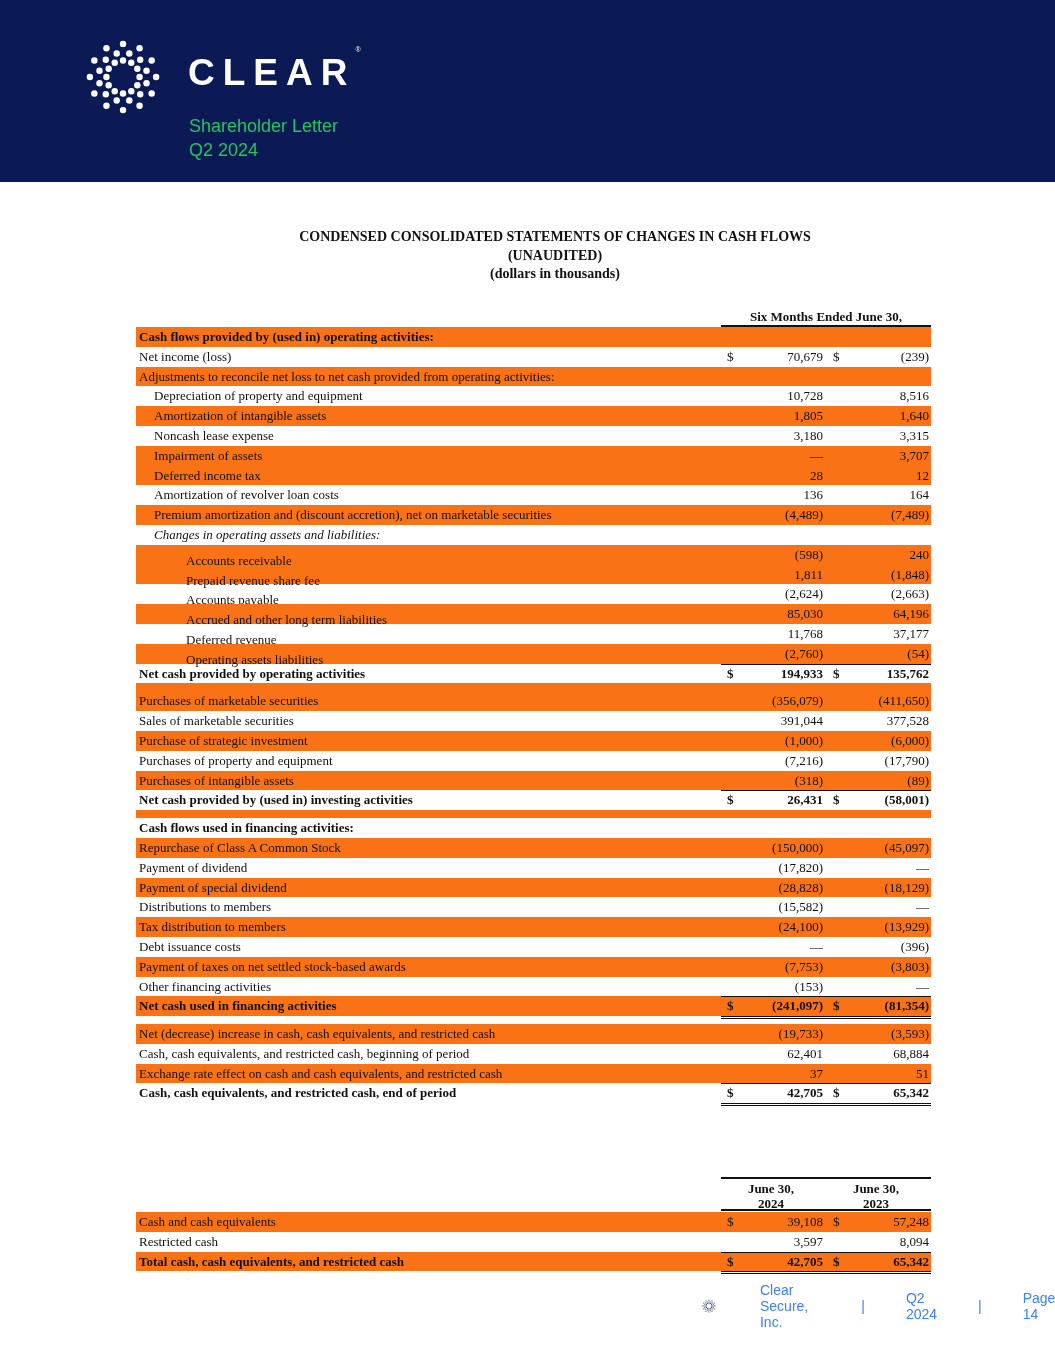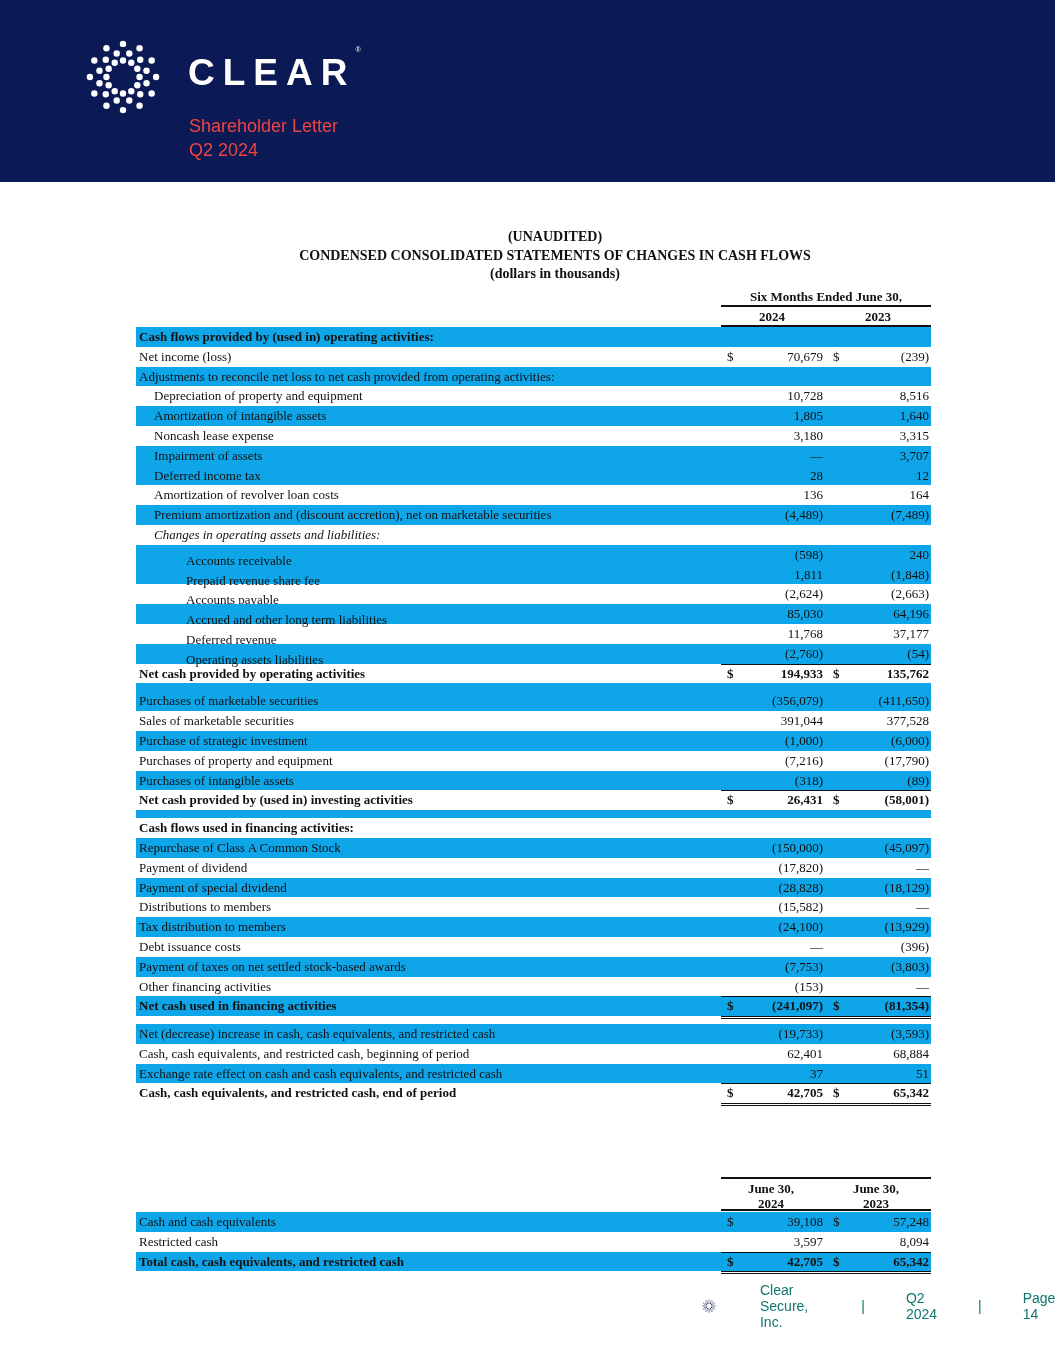--- a/index.html
+++ b/index.html
@@ -3,49 +3,49 @@
 <meta charset="utf-8">
 <style>
   * { margin: 0; padding: 0; box-sizing: border-box; }
   html, body { width: 1055px; height: 1365px; background: #ffffff; overflow: hidden; }
   body { position: relative; font-family: "Liberation Serif", serif; color: #111; }
 
   .header { position: absolute; left: 0; top: 0; width: 1055px; height: 182px; background: #0b1a55; }
   .logo-mark { position: absolute; left: 84px; top: 40px; width: 78px; height: 74px; }
   .logo-word { position: absolute; left: 188px; top: 52px; font-family: "Liberation Sans", sans-serif; font-weight: 700; font-size: 37px; letter-spacing: 8px; color: #ffffff; }
   .logo-word sup { font-size: 7px; letter-spacing: 0; position: relative; top: -20px; font-weight: 400; }
-  .header-sub { position: absolute; left: 189px; top: 114px; font-family: "Liberation Sans", sans-serif; font-size: 18px; line-height: 24px; color: #ef4444; }
+  .header-sub { position: absolute; left: 189px; top: 114px; font-family: "Liberation Sans", sans-serif; font-size: 18px; line-height: 24px; color: #22c55e; }
 
   .title-block { position: absolute; left: 130px; top: 228px; width: 850px; text-align: center; font-weight: 700; font-size: 14px; line-height: 18.5px; }
 
   .stmt { position: absolute; left: 136px; width: 795px; font-size: 13px; }
   .row { position: relative; height: 19.8px; line-height: 19.8px; white-space: nowrap; }
-  .row.shade { background: #0ea5e9; }
+  .row.shade { background: #f97316; }
   .row .lbl { position: absolute; left: 3px; }
   .row.ind1 .lbl { left: 18px; }
   .row.ind2 .lbl { left: 50px; margin-top: 6px; }
   .row.italic .lbl { font-style: italic; }
   .row.bold { font-weight: 700; }
   .row .d1 { position: absolute; left: 591px; }
   .row .v1 { position: absolute; right: 108px; }
   .row .d2 { position: absolute; left: 697px; }
   .row .v2 { position: absolute; right: 2px; }
   .row.total .tline { position: absolute; left: 585px; right: 0; top: 0; border-top: 1px solid #111; }
   .row.total .bline { position: absolute; left: 585px; right: 0; bottom: -3px; border-top: 3px double #111; height: 3px; }
   .row.spacer { height: 8px; }
 
   .col-head { position: absolute; left: 721px; width: 210px; font-weight: 700; font-size: 13px; }
-  .col-head .span { text-align: center; height: 20px; line-height: 20px; border-bottom: 2px solid #111; }
+  .col-head .span { text-align: center; height: 20px; line-height: 20px; border-bottom: 2px solid #111; margin-top: 20px; }
   .col-head .yrs { position: relative; height: 20px; line-height: 20px; border-bottom: 2px solid #111; }
   .col-head .yrs span { position: absolute; width: 90px; text-align: center; }
 
   .col-head2 { position: absolute; left: 721px; top: 1177px; width: 210px; font-weight: 700; font-size: 13px; border-top: 2px solid #111; }
   .col-head2 .c { position: absolute; top: 3px; width: 100px; text-align: center; line-height: 14.5px; }
 
-  .footer { position: absolute; left: 702px; top: 1291px; height: 30px; display: flex; align-items: center; font-family: "Liberation Sans", sans-serif; font-size: 14px; color: #0f766e; gap: 36px; }
+  .footer { position: absolute; left: 702px; top: 1291px; height: 30px; display: flex; align-items: center; font-family: "Liberation Sans", sans-serif; font-size: 14px; color: #3b82f6; gap: 36px; }
   .footer .mini { width: 26px; height: 26px; margin-right: 8px; }
   .footer .sep { margin: 0 5px; }
 </style>
 </head>
 <body>
 
 <div class="header">
   <svg class="logo-mark" viewBox="-40 -38 80 76" fill="#ffffff">
       <circle cx="34.00" cy="0.00" r="3.3"></circle>
       <circle cx="29.44" cy="17.00" r="3.3"></circle>
@@ -85,22 +85,22 @@
       <circle cx="14.72" cy="-8.50" r="3.3"></circle>
     </svg>
   <div class="logo-word"><span>CLEAR</span><sup>®</sup></div>
   <div class="header-sub">
     <div>Shareholder Letter</div>
     <div>Q2 2024</div>
   </div>
 </div>
 
 <div class="title-block">
+  <div>CONDENSED CONSOLIDATED STATEMENTS OF CHANGES IN CASH FLOWS</div>
   <div>(UNAUDITED)</div>
-  <div>CONDENSED CONSOLIDATED STATEMENTS OF CHANGES IN CASH FLOWS</div>
   <div>(dollars in thousands)</div>
 </div>
 
 <div class="col-head" style="top:287px;">
   <div class="span">Six Months Ended June 30,</div>
   <div class="yrs">
     <span style="left:6px;">2024</span>
     <span style="left:112px;">2023</span>
   </div>
 </div>

